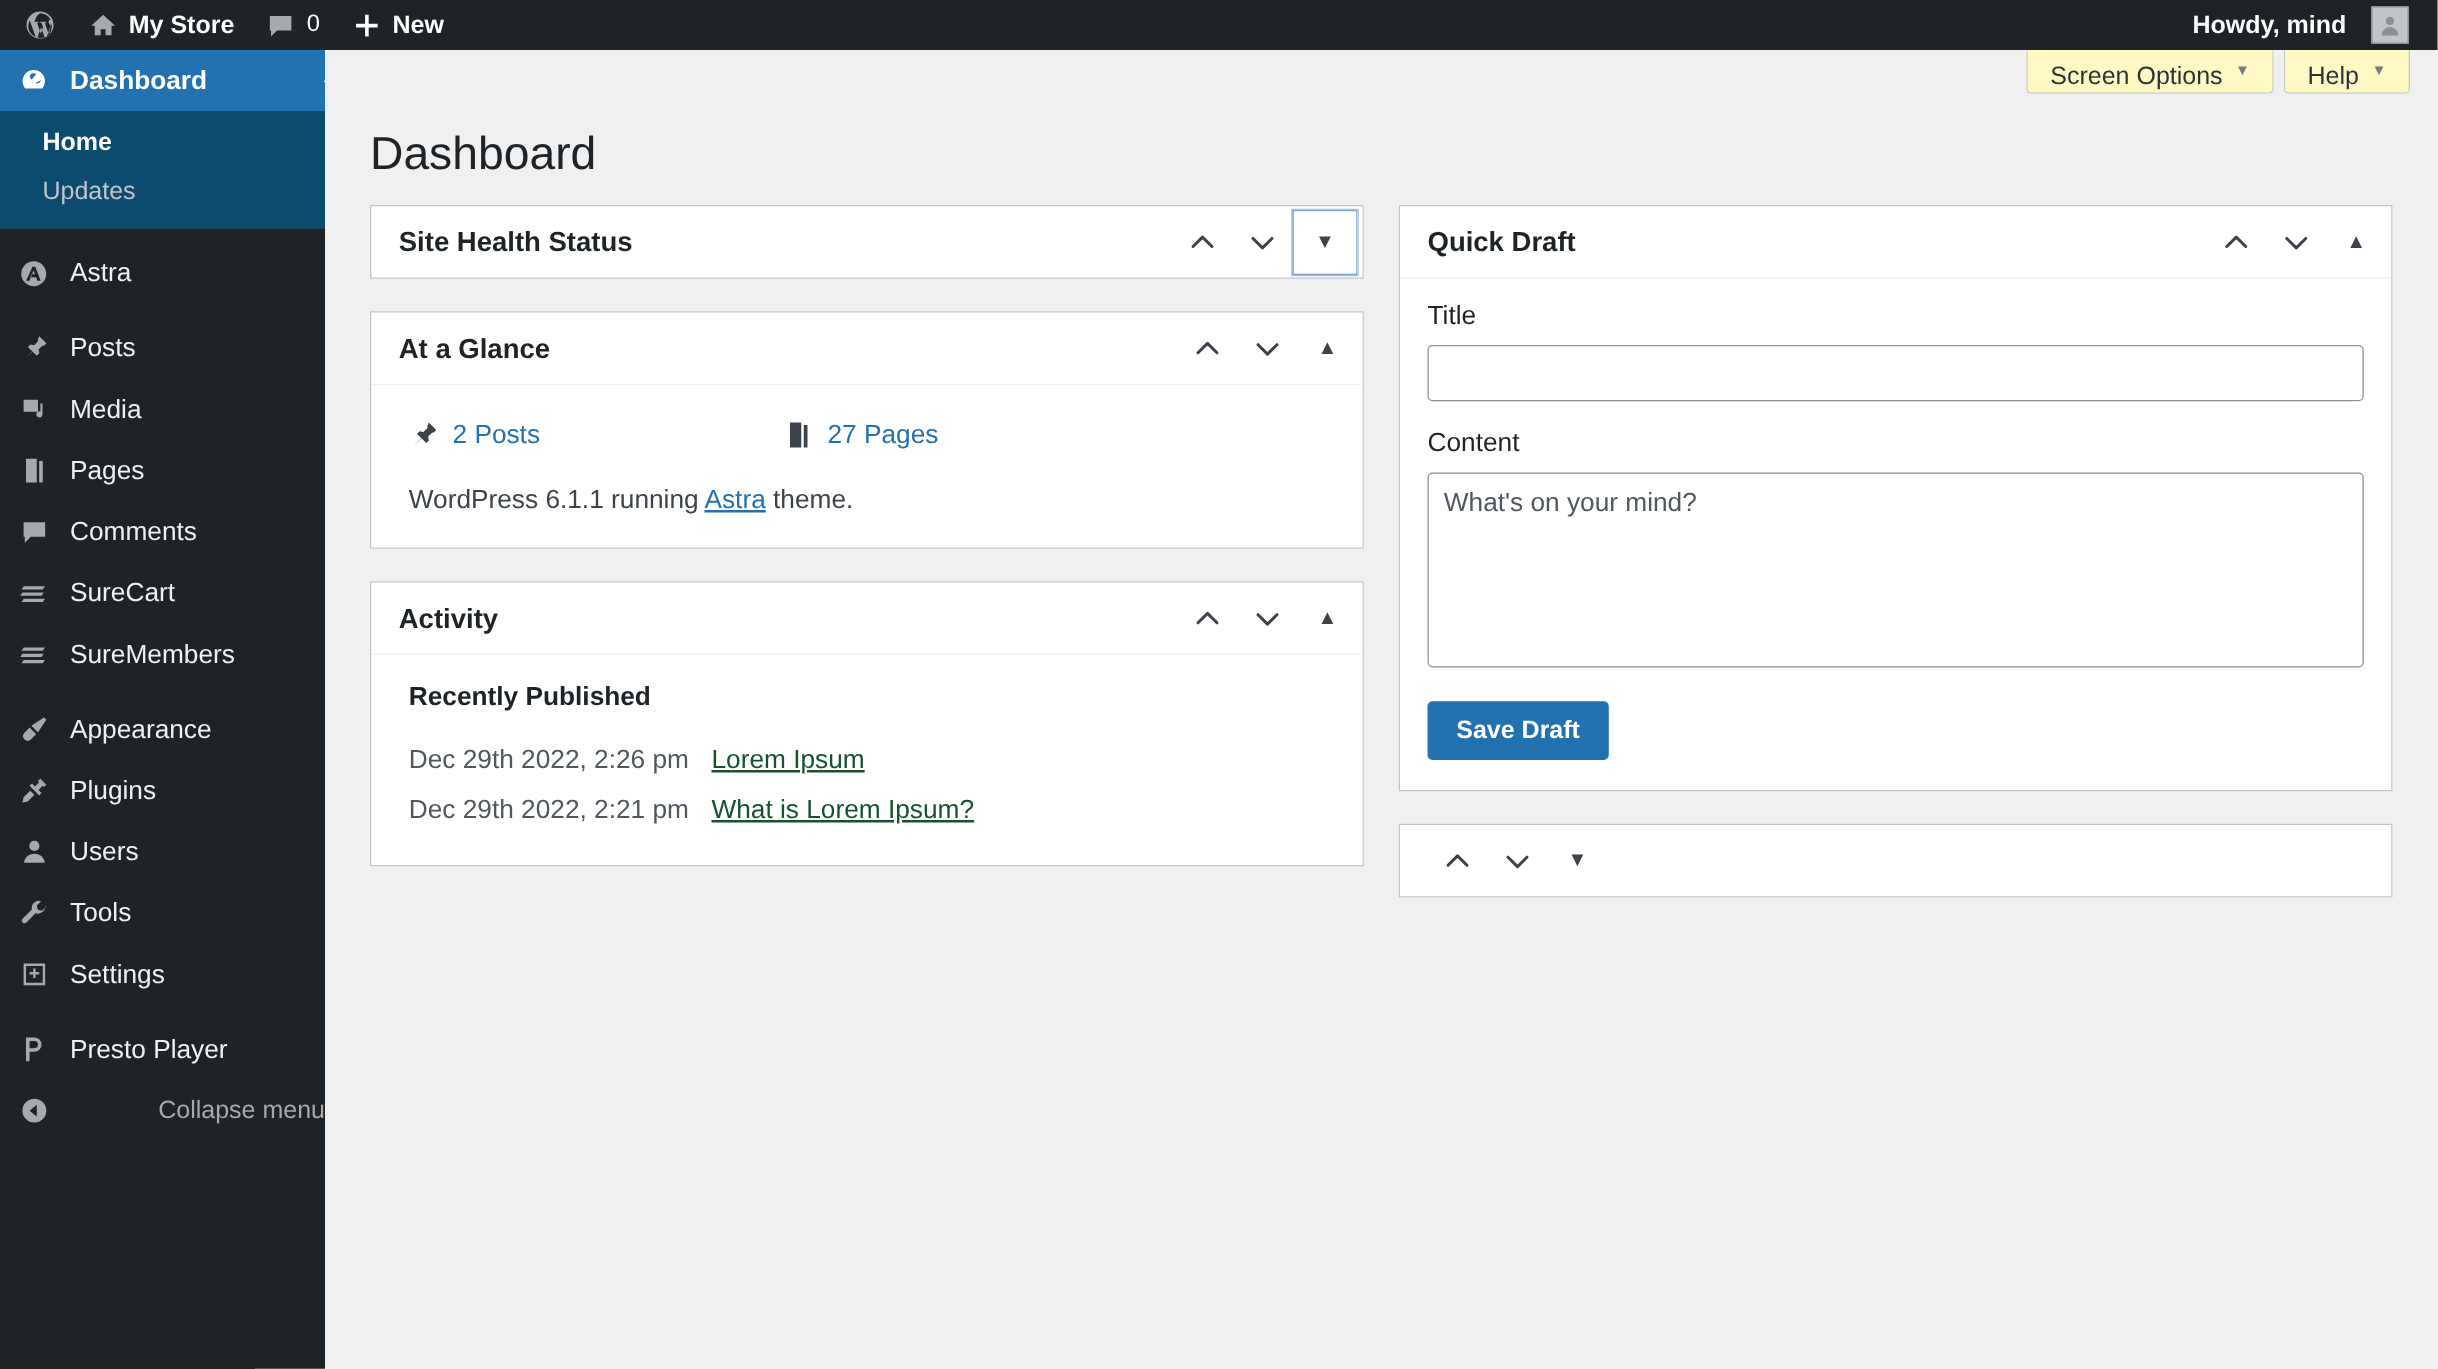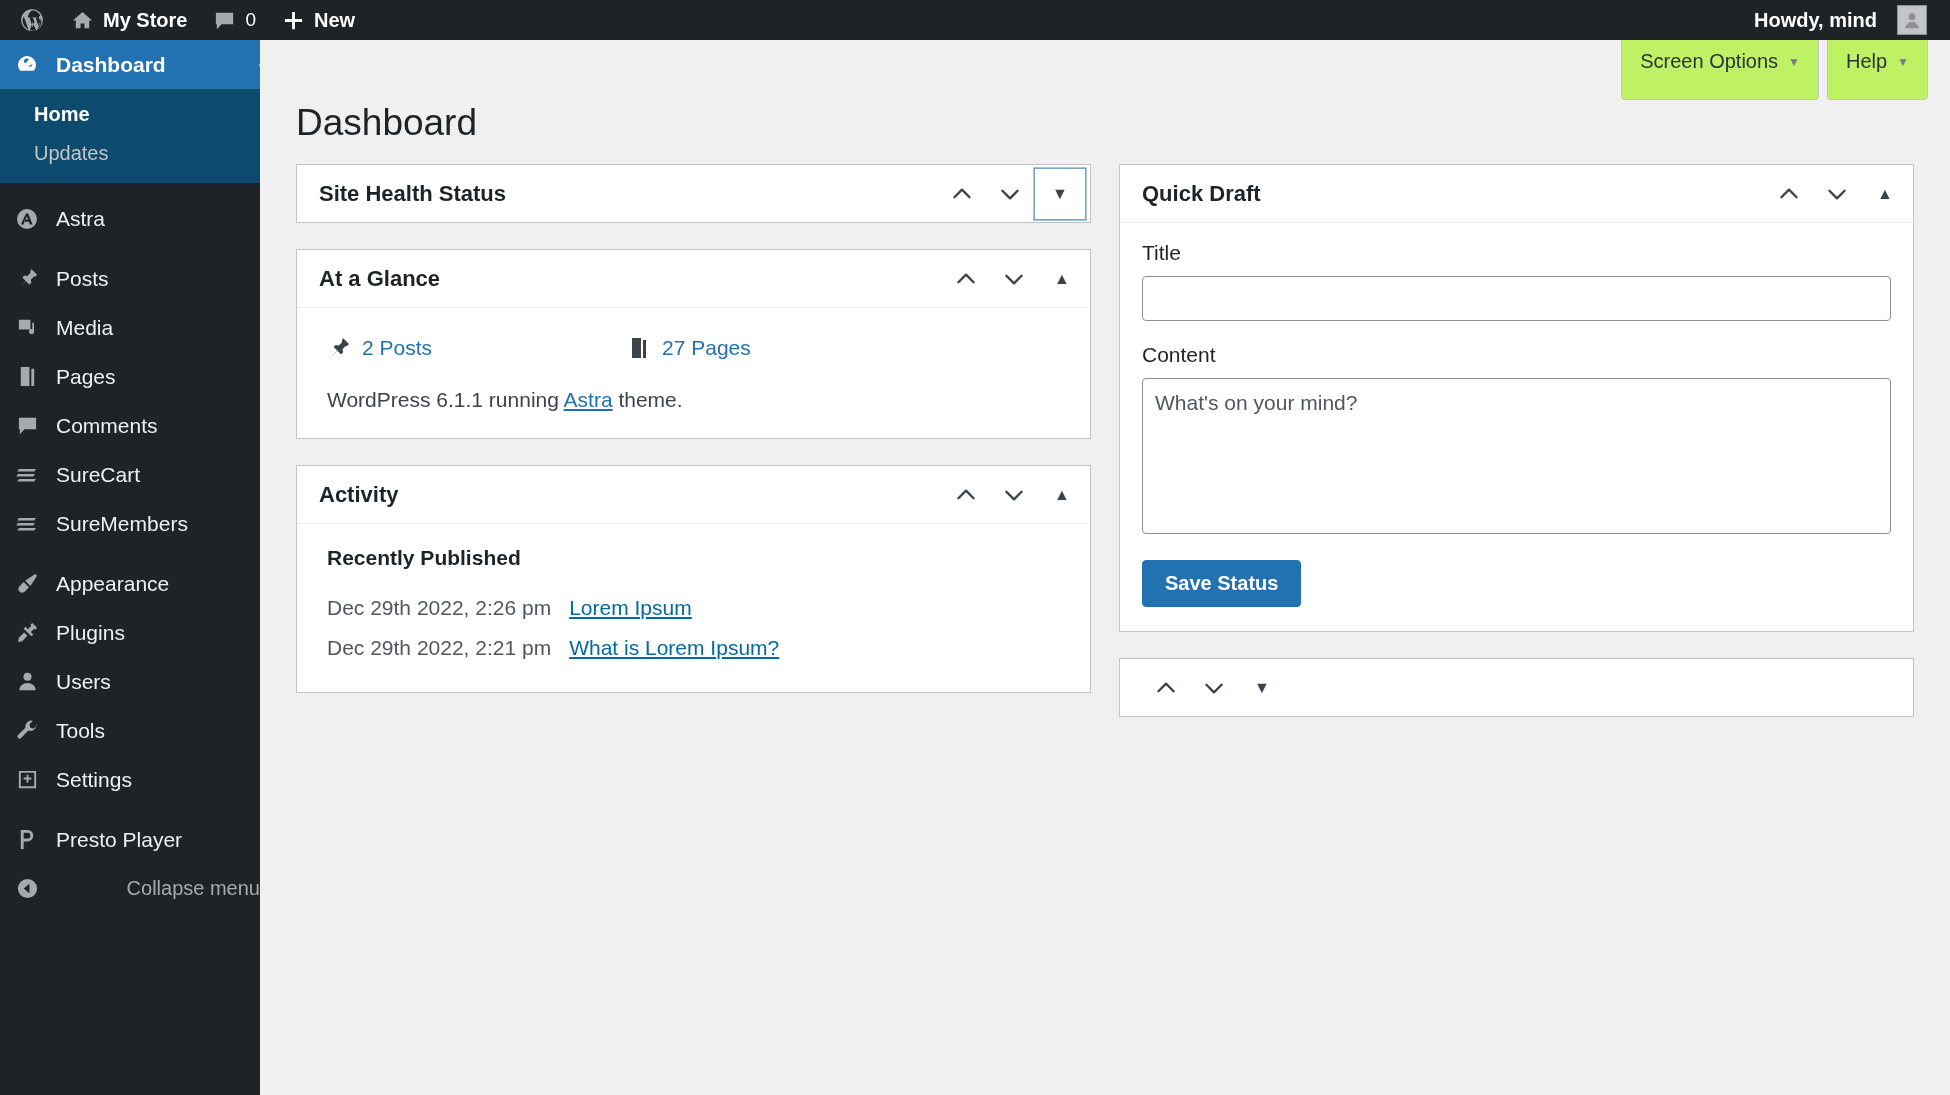--- a/index.html
+++ b/index.html
@@ -82,25 +82,25 @@
   #wpbody {
     position: absolute; top: 40px; left: 260px;
     width: 1690px; height: 1055px;
     background: #f0f0f1;
   }
   #screen-meta-links {
     position: absolute; top: 0; right: 22px;
     display: flex; gap: 8px;
   }
   .meta-link {
-    background: #bef264; border: 1px solid #c3c4c7; border-top: none;
+    background: #fef9c3; border: 1px solid #c3c4c7; border-top: none;
     border-radius: 0 0 4px 4px;
-    padding: 10px 18px 26px 18px;
+    padding: 10px 18px 1px 18px;
     font-size: 20px; color: #2c3338;
-    display: flex; align-items: center; gap: 10px;
+    display: flex; align-items: flex-start; gap: 10px;
   }
   .caret-dn { font-size: 12px; color: #787c82; line-height: 1; }
 
   #page-title {
     position: absolute; top: 62px; left: 36px;
     font-size: 37px; font-weight: 400; color: #1d2327;
   }
 
   .cols { position: absolute; top: 124px; left: 36px; width: 1618px; display: flex; gap: 28px; }
   .col { width: 795px; }
@@ -141,21 +141,21 @@
   }
   .glance-item .g-ico { color: #3c434a; display: flex; }
   .glance-item .g-txt { color: #2271b1; }
   .versions { font-size: 21px; color: #3c434a; padding: 22px 0 2px 8px; }
   .versions a { color: #2271b1; text-decoration: underline; }
 
   
   .act-title { font-size: 21px; font-weight: 700; color: #1d2327; padding: 4px 0 18px 8px; }
   .act-row { display: flex; gap: 18px; font-size: 21px; padding: 8px 0 8px 8px; }
   .act-date { color: #50575e; white-space: nowrap; }
-  .act-link { color: #0369a1; text-decoration: underline; }
+  .act-link { color: #14532d; text-decoration: underline; }
 
   
   .qd-label { font-size: 21px; color: #1d2327; margin-bottom: 11px; }
   .qd-input {
     width: 100%; height: 45px; padding: 6px 12px;
     border: 1px solid #8c8f94; border-radius: 4px;
     background: #fff; font-size: 20px; color: #2c3338;
     font-family: "Liberation Sans", sans-serif;
   }
   .qd-gap { height: 22px; }
@@ -515,21 +515,21 @@
               <span class="tri">▲</span>
             </span>
           </span>
         </div>
         <div class="pb-body">
           <div class="qd-label">Title</div>
           <input class="qd-input" type="text" placeholder="" style="">
           <div class="qd-gap"></div>
           <div class="qd-label">Content</div>
           <textarea class="qd-textarea" placeholder="What's on your mind?" style=""></textarea>
-          <button class="btn-primary">Save Status</button>
+          <button class="btn-primary">Save Draft</button>
         </div>
       </div>
 
       <div class="postbox">
         <div class="pb-header">
           <span class="pb-actions">
             <span class="order-btn">
               <svg width="26" height="26" viewBox="0 0 24 24" fill="none" stroke="#3c434a" stroke-width="2.2" stroke-linecap="round" stroke-linejoin="round">
                   <polyline points="5 15 12 8 19 15"></polyline>
                 </svg>

